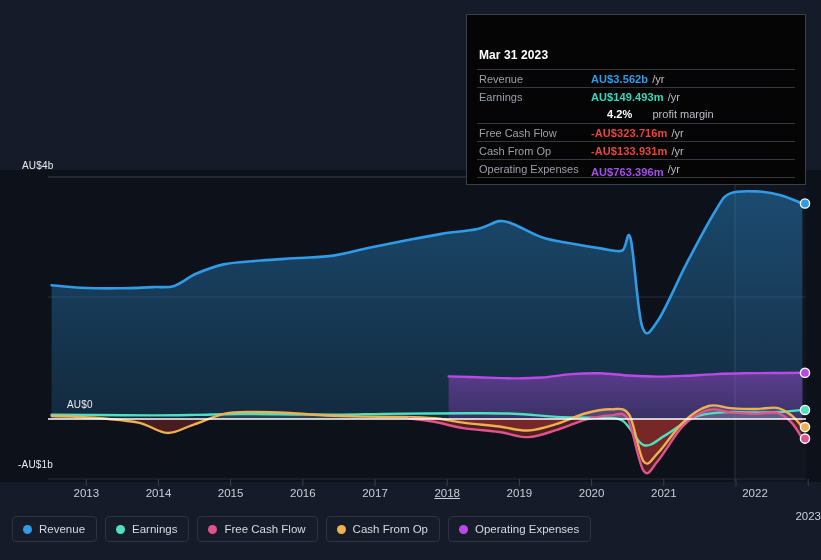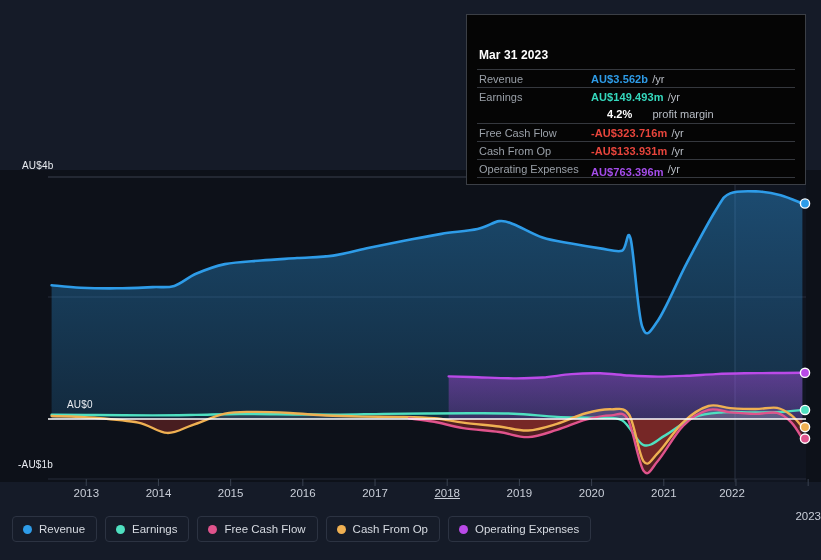--- a/index.html
+++ b/index.html
@@ -141,21 +141,21 @@
     <div id="xlabels">
         <div class="xlabel" style="left: 86.3px; top: 487px;">2013</div>
         <div class="xlabel" style="left: 158.5px; top: 487px;">2014</div>
         <div class="xlabel" style="left: 230.6px; top: 487px;">2015</div>
         <div class="xlabel" style="left: 302.8px; top: 487px;">2016</div>
         <div class="xlabel" style="left: 375px; top: 487px;">2017</div>
         <div class="xlabel" style="left: 447.2px; top: 487px; text-decoration: underline;">2018</div>
         <div class="xlabel" style="left: 519.4px; top: 487px;">2019</div>
         <div class="xlabel" style="left: 591.6px; top: 487px;">2020</div>
         <div class="xlabel" style="left: 663.8px; top: 487px;">2021</div>
-        <div class="xlabel" style="left: 732px; top: 487px;">2022</div>
+        <div class="xlabel" style="left: 755px; top: 487px;">2022</div>
         <div class="xlabel" style="left: 808.2px; top: 510px;">2023</div>
       </div>
   </div>
 
   <div id="tooltip">
     <div class="tt-date">Mar 31 2023</div>
     <div id="tt-rows">
         <div class="tt-row">
           <span class="tt-label">Revenue</span>
           <span class="tt-val" style="color: rgb(46, 156, 232);">AU$3.562b</span>

